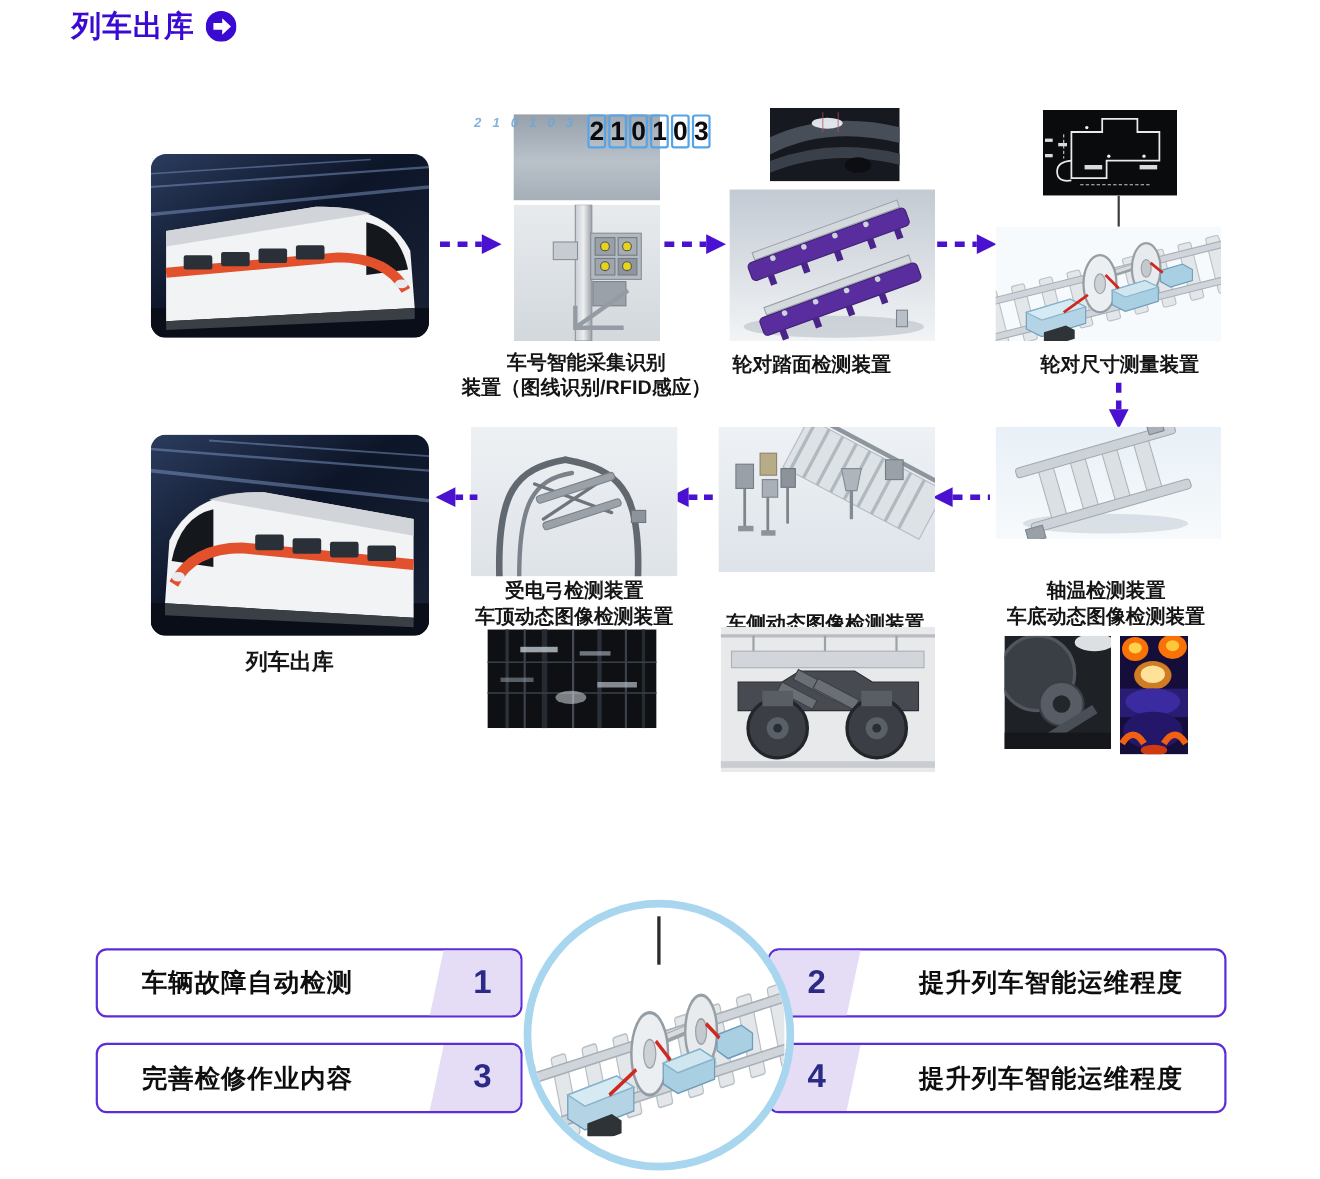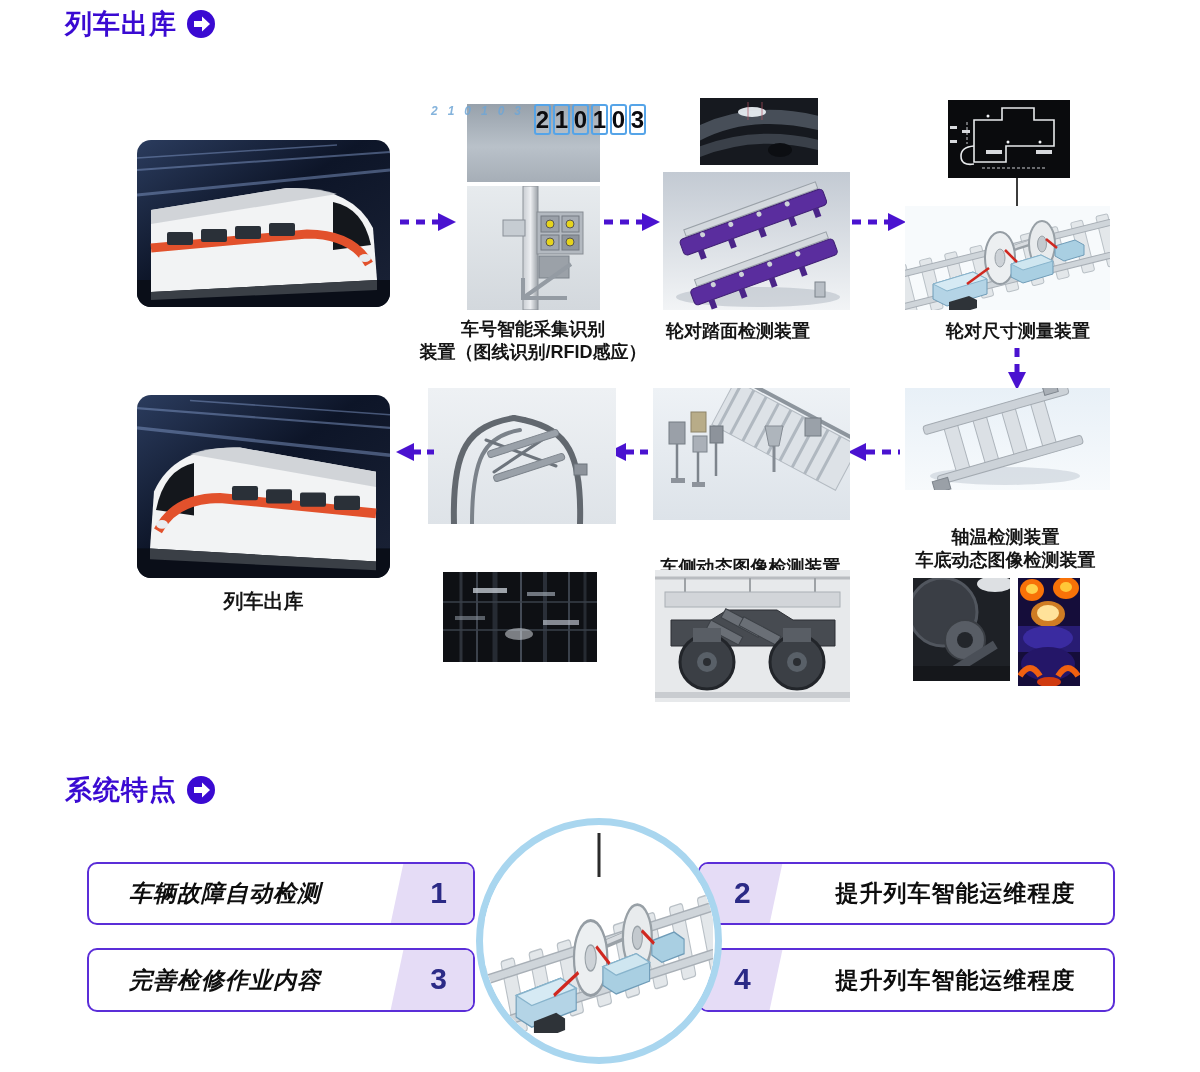--- a/index.html
+++ b/index.html
@@ -39,21 +39,21 @@
   
   .fbox { position:absolute; background:#fff; border:2.5px solid #5b2ed8; border-radius:10px;
           overflow:hidden; display:flex; align-items:center; z-index:3; }
   .fzone { position:absolute; top:-8px; bottom:-8px; width:92px; background:#e5dcf6; }
   .fzone.right { right:-16px; transform:skewX(-12deg); }
   .fzone.left  { left:-16px;  transform:skewX(-12deg); }
   .fnum { position:absolute; font-size:30px; font-weight:700; color:#2b2a86; top:50%;
           transform:translateY(-52%); z-index:2; }
   .flabel { position:relative; width:100%; text-align:center; font-size:23px; font-weight:600;
             color:#0e0e0e; letter-spacing:1px; z-index:2; }
-  .pad-r { padding-right:112px;font-style:italic; }
+  .pad-r { padding-right:112px; }
   .pad-l { padding-left:98px; }
 
   
   .big-circle { position:absolute; left:476px; top:818px; width:246px; height:246px;
                 border-radius:50%; border:7px solid #a9d6ef; background:#fff; z-index:6;
                 overflow:hidden; }
   .circle-line { position:absolute; left:50%; top:8px; width:3px; height:44px; background:#2b2b2b;
                  transform:translateX(-50%); }
   .circle-render { position:absolute; left:2px; top:58px; width:228px; height:150px; }
   .circle-render svg { width:100%; height:100%; }
@@ -458,20 +458,24 @@
         <path d="M44,136 C44,70 56,48 92,42" stroke="#7b828a" stroke-width="4"></path>
         <line x1="58" y1="52" x2="128" y2="78" stroke="#6d747c" stroke-width="3"></line>
         <line x1="66" y1="84" x2="120" y2="48" stroke="#6d747c" stroke-width="3"></line>
         <line x1="86" y1="30" x2="96" y2="32" stroke="#62686f" stroke-width="6"></line>
       </g>
       <rect x="58" y="52" width="74" height="7" rx="3" transform="rotate(-18 95 55)" fill="#9aa1a9" stroke="#7b828a"></rect>
       <rect x="64" y="76" width="74" height="7" rx="3" transform="rotate(-18 101 79)" fill="#9aa1a9" stroke="#7b828a"></rect>
       <rect x="146" y="76" width="13" height="11" fill="#8d939b" stroke="#6d747c"></rect>
     </svg>
   </div>
+  <div class="cap cap-md" style="left:412px; top:526px; width:220px;">
+    <div>受电弓检测装置</div>
+    <div>车顶动态图像检测装置</div>
+  </div>
   <div class="ph" style="left:443px; top:572px; width:154px; height:90px;">
     <svg viewBox="0 0 154 90" preserveAspectRatio="none">
       <rect width="154" height="90" fill="#0e1014"></rect>
       <g stroke-linecap="round">
         <line x1="18" y1="0" x2="18" y2="90" stroke="#2e333b" stroke-width="3"></line>
         <line x1="34" y1="0" x2="34" y2="90" stroke="#3c424c" stroke-width="2"></line>
         <line x1="52" y1="0" x2="52" y2="90" stroke="#262b33" stroke-width="5"></line>
         <line x1="78" y1="0" x2="78" y2="90" stroke="#434a55" stroke-width="2"></line>
         <line x1="102" y1="0" x2="102" y2="90" stroke="#2a2f38" stroke-width="4"></line>
         <line x1="126" y1="0" x2="126" y2="90" stroke="#3a414b" stroke-width="2"></line>
@@ -521,29 +525,20 @@
           <rect x="98" y="86" width="26" height="13" rx="2"></rect>
             <rect x="132" y="83" width="26" height="13" rx="2"></rect>
         </g>
         <ellipse cx="228" cy="118" rx="6" ry="4" fill="#e8ecf0"></ellipse>
         <path d="M14,152 L240,140 L240,150 L14,160 Z" fill="#3a3f46"></path>
       </g>
     </svg>
   </div>
   <div class="cap cap-lg" style="left:137px; top:588px; width:253px;">列车出库</div>
 
-  <div class="sec-header" style="left:65px; top:772px;">
-    <span class="sec-title">系统特点</span>
-    <span class="sec-arrow-icon">
-      <svg width="28" height="28" viewBox="0 0 28 28">
-        <circle cx="14" cy="14" r="14" fill="#3a0ad2"></circle>
-        <polygon points="7,11 15,11 15,6.5 23,14 15,21.5 15,17 7,17" fill="#ffffff"></polygon>
-      </svg>
-    </span>
-  </div>
 
   <div class="fbox" style="left:87px; top:862px; width:388px; height:63px;">
     <div class="fzone right"></div>
     <div class="fnum" style="right:26px;">1</div>
     <div class="flabel pad-r">车辆故障自动检测</div>
   </div>
 
   <div class="fbox" style="left:698px; top:862px; width:417px; height:63px;">
     <div class="fzone left"></div>
     <div class="fnum" style="left:34px;">2</div>

